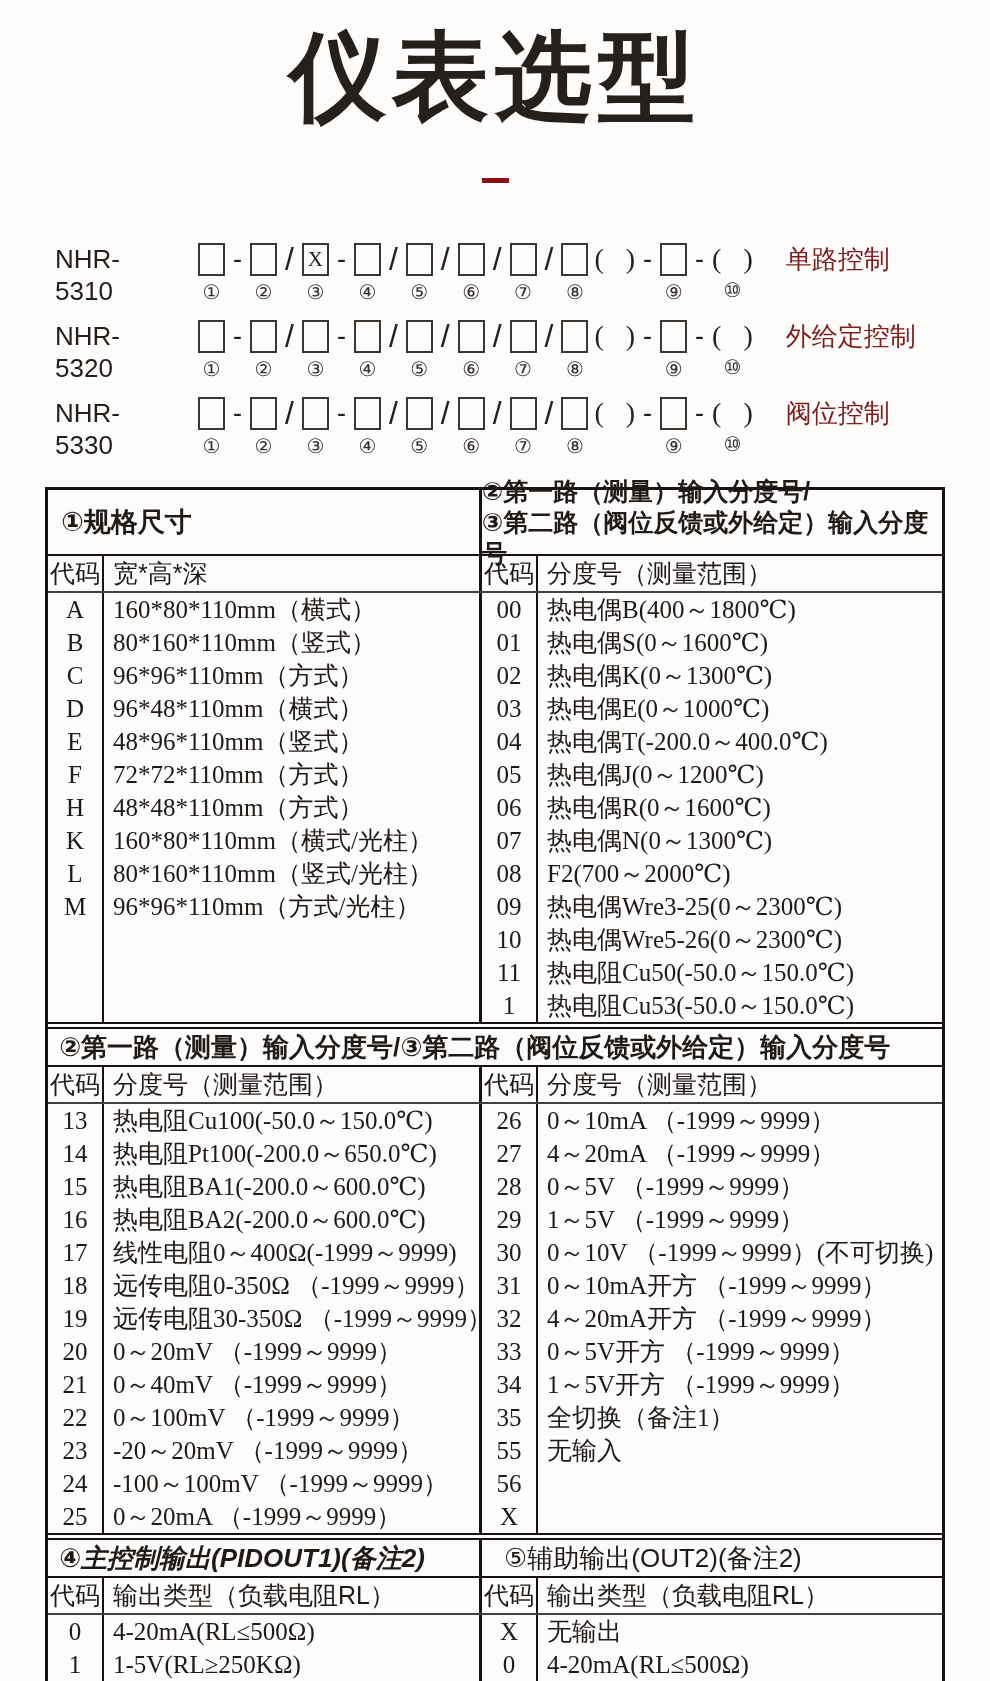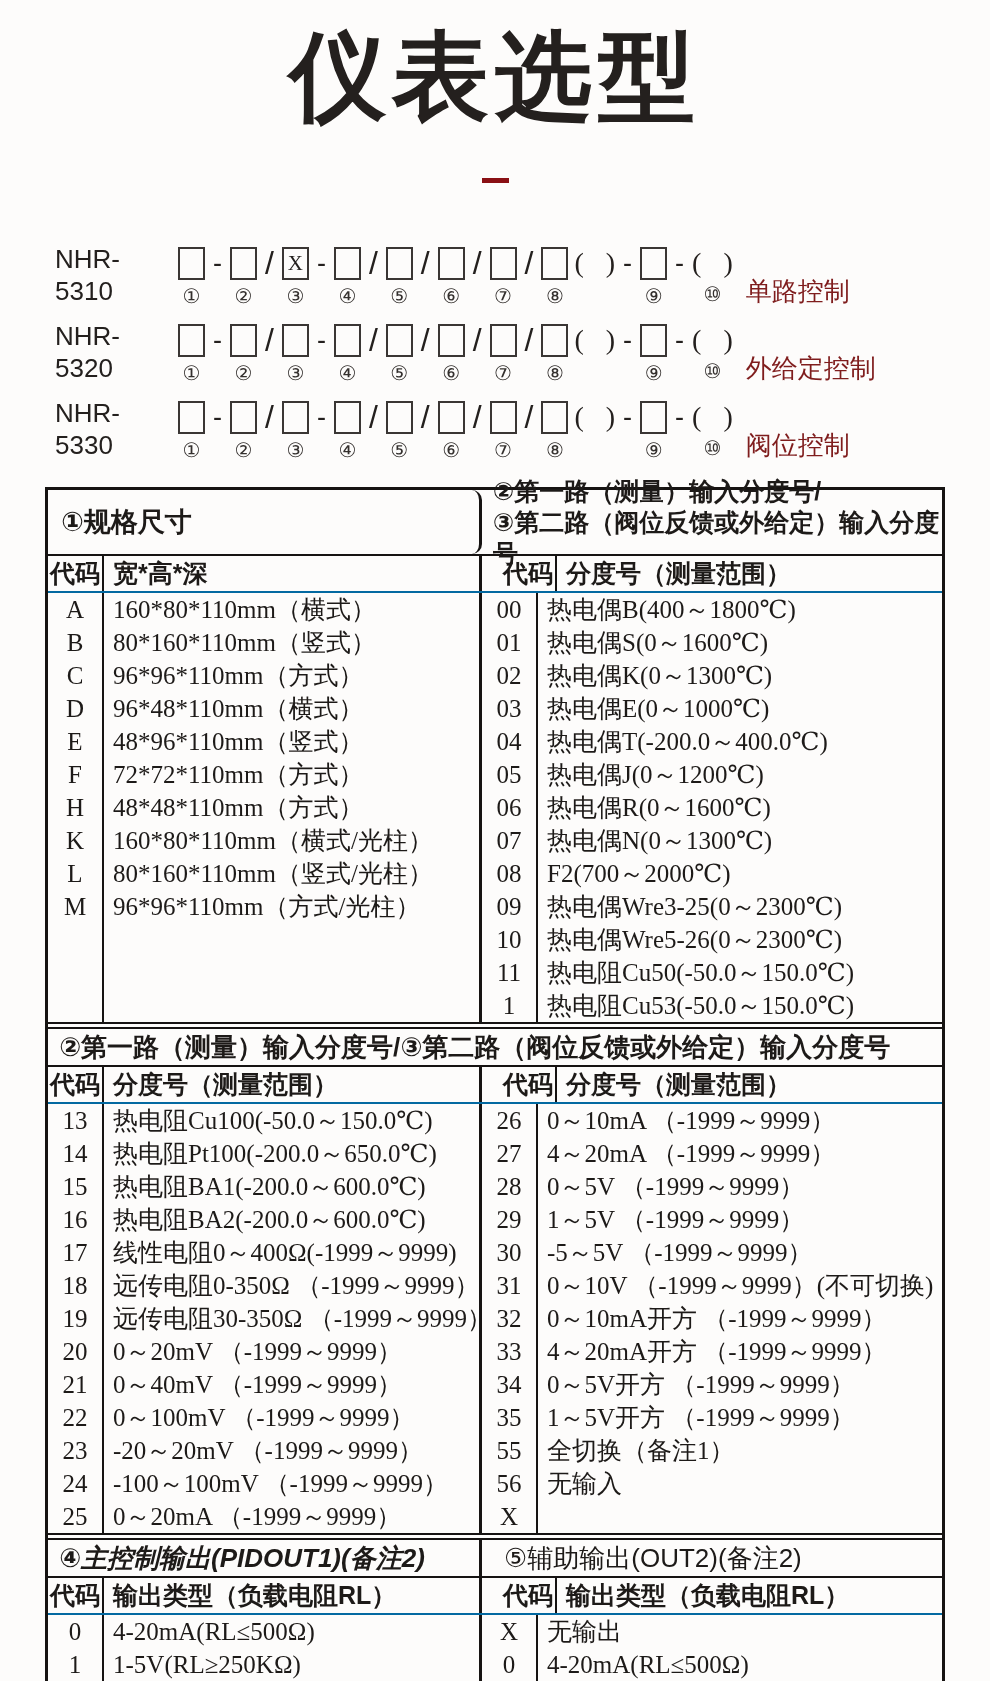--- a/index.html
+++ b/index.html
@@ -13,21 +13,21 @@
   
   .page-title{
     margin:26px 0 0 0;text-align:center;
     font-family:"Liberation Sans","DejaVu Sans",sans-serif;
     font-weight:900;font-size:97px;line-height:1.05;letter-spacing:6px;
     color:#24201e;
   }
   .title-dash{width:27px;height:5px;margin:50px auto 0 auto;}
   
   .models{margin:60px 0 0 55px;}
-  .model-line{display:flex;align-items:flex-end;margin-bottom:13px;}
+  .model-line{display:flex;align-items:flex-start;margin-bottom:13px;gap:20px;}
   .model-name{
     font-family:"Liberation Sans","DejaVu Sans",sans-serif;
     font-size:26px;line-height:32px;letter-spacing:0px;color:#24201e;
     width:120px;flex:0 0 auto;
   }
   .units{display:flex;align-items:flex-start;}
   .unit{display:flex;flex-direction:column;align-items:center;margin:0 3px;}
   .ubox{
     width:23px;height:29px;border:2px solid #3a3634;background:transparent;
     display:flex;align-items:center;justify-content:center;
@@ -60,28 +60,28 @@
   .ccol{width:56px;flex:0 0 auto;border-right:2px solid #161312;box-sizing:border-box;}
   .dcol{flex:1 1 auto;box-sizing:border-box;min-width:0;}
   .cell{height:33px;line-height:33px;font-size:25px;white-space:nowrap;overflow:hidden;}
   .ccell{text-align:center;}
   .dcell{padding-left:9px;}
   
   .s1-head{border-bottom:2px solid #161312;height:66px;}
   .s1-head .lcell{
     width:434px;border-right:3px solid #161312;box-sizing:border-box;
     display:flex;align-items:center;padding-left:13px;
-    font-weight:700;font-size:27px;border-radius:10px;
+    font-weight:700;font-size:27px;
   }
   .s1-head .rcell{
     flex:1;display:flex;flex-direction:column;justify-content:center;
-    padding-left:11px;font-weight:700;font-size:25px;line-height:31px;
+    font-weight:700;font-size:25px;line-height:31px;
   }
   
-  .sub{border-bottom:2px solid #0369a1;font-weight:700;height:37px;gap:19px;}
+  .sub{border-bottom:2px solid #404040;font-weight:400;height:37px;}
   .sub .cell{height:35px;line-height:35px;font-size:25px;}
   .sub .ccol{display:flex;align-items:center;justify-content:center;}
   
   .sep{height:3px;border-top:2px solid #161312;border-bottom:2px solid #161312;}
   .wide-head{
     border-bottom:2px solid #161312;height:38px;display:flex;align-items:center;
     padding-left:11px;font-weight:700;font-size:26px;box-sizing:border-box;
   }
   .split-head{border-bottom:2px solid #161312;height:38px;}
   .split-head .lcell{
@@ -526,21 +526,20 @@
           <div class="cell ccell">35</div>
           <div class="cell ccell">55</div>
           <div class="cell ccell">56</div>
           <div class="cell ccell">X</div>
         </div>
         <div class="dcol">
           <div class="cell dcell">0～10mA （-1999～9999）</div>
           <div class="cell dcell">4～20mA （-1999～9999）</div>
           <div class="cell dcell">0～5V （-1999～9999）</div>
           <div class="cell dcell">1～5V （-1999～9999）</div>
-          <div class="cell dcell">-5～5V （-1999～9999）</div>
           <div class="cell dcell">0～10V （-1999～9999）(不可切换)</div>
           <div class="cell dcell">0～10mA开方 （-1999～9999）</div>
           <div class="cell dcell">4～20mA开方 （-1999～9999）</div>
           <div class="cell dcell">0～5V开方 （-1999～9999）</div>
           <div class="cell dcell">1～5V开方 （-1999～9999）</div>
           <div class="cell dcell">全切换（备注1）</div>
           <div class="cell dcell">无输入</div>
         </div>
       </div>
     </div>

